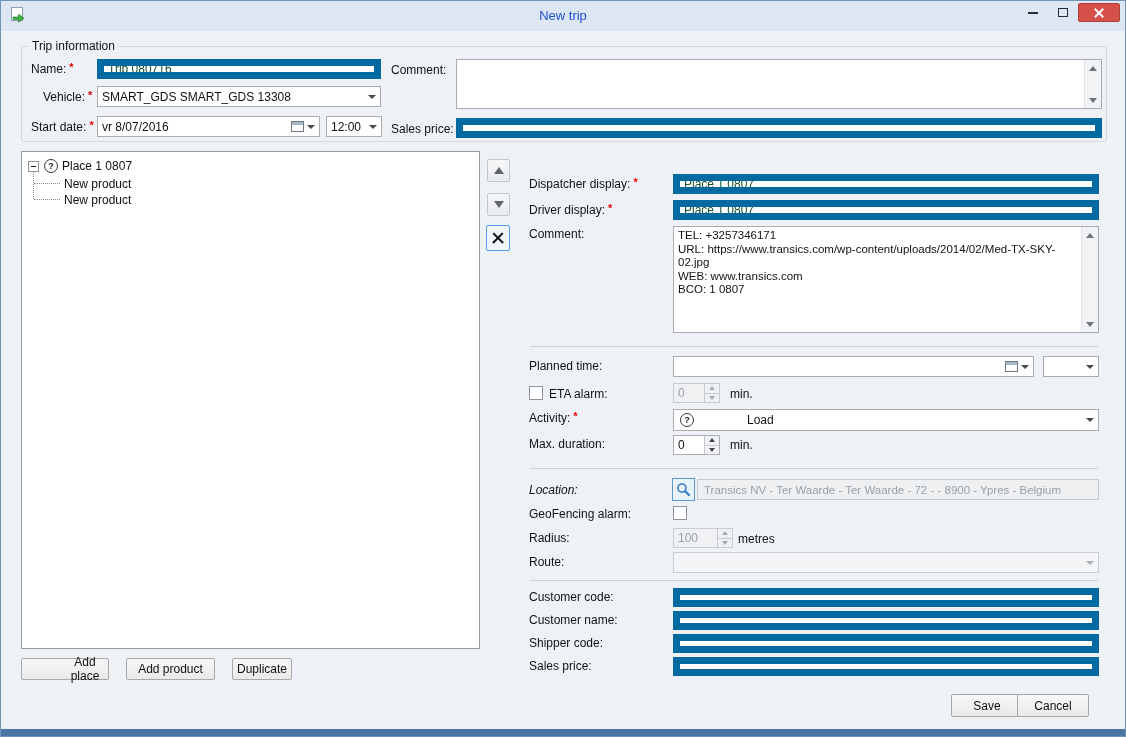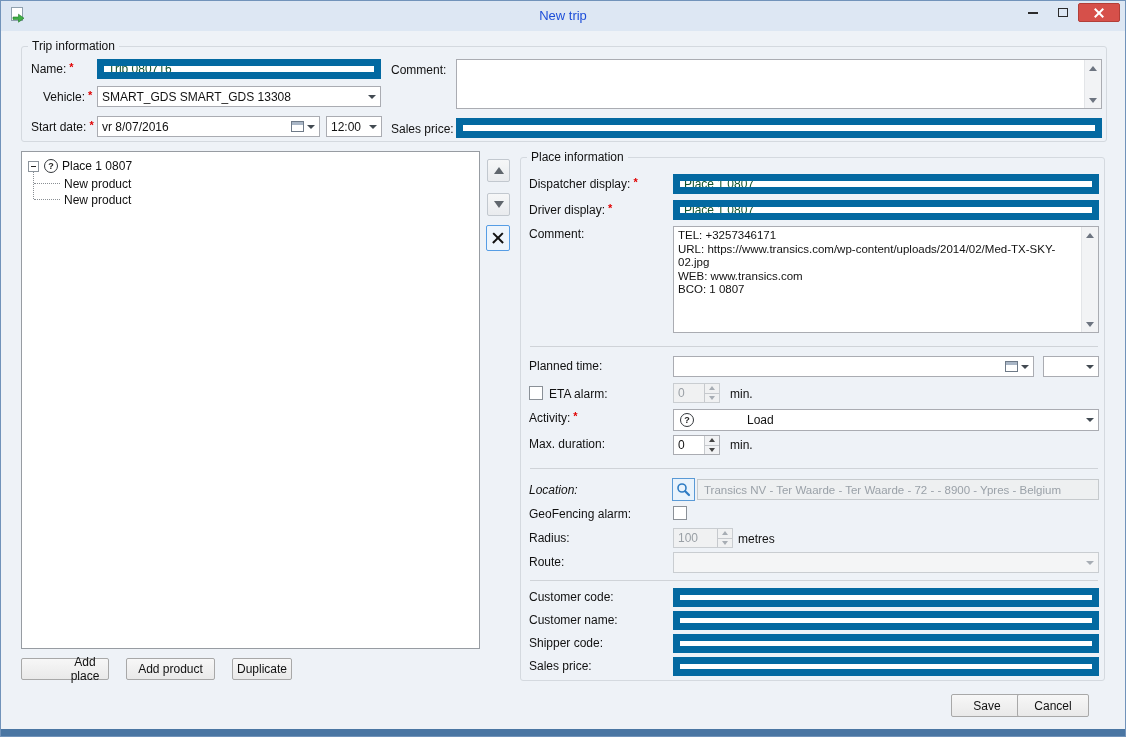--- a/index.html
+++ b/index.html
@@ -217,23 +217,20 @@
     <span class="tri-down-b"></span>
   </button>
   <button class="icon-btn del-btn" style="left:485px; top:224px;">
     <span class="xmark"></span>
   </button>
 
   <button class="btn" style="left:20px; top:657px; width:88px;padding-left:40px;">Add place</button>
   <button class="btn" style="left:125px; top:657px; width:89px;">Add product</button>
   <button class="btn" style="left:231px; top:657px; width:60px;">Duplicate</button>
 
-  <fieldset class="group" style="left:519px; top:149px; width:585px; height:531px;">
-    <legend>Place information</legend>
-  </fieldset>
 
   <label class="lbl" style="left:528px; top:176px;">
     <span>Dispatcher display:</span><span class="req">*</span>
   </label>
   <input class="tb" style="left: 672px; top: 173px; width: 426px;" value="Place 1 0807">
 
   <label class="lbl" style="left:528px; top:202px;">
     <span>Driver display:</span><span class="req">*</span>
   </label>
   <input class="tb" style="left: 672px; top: 199px; width: 426px;" value="Place 1 0807">

